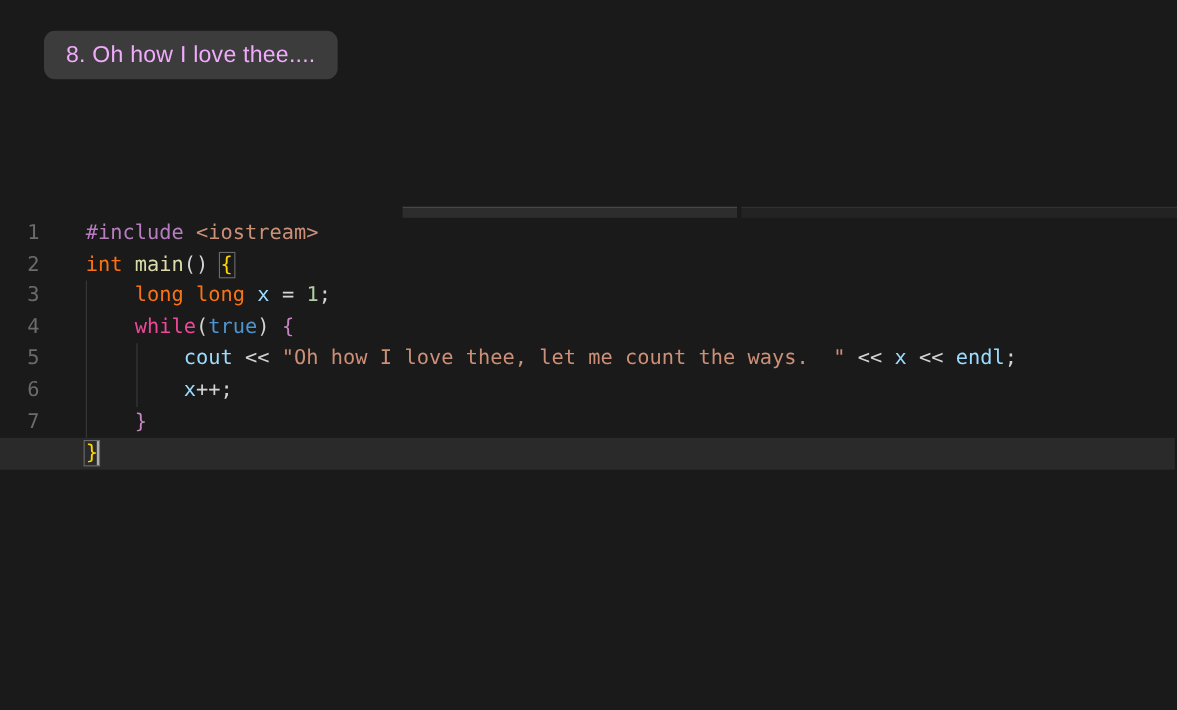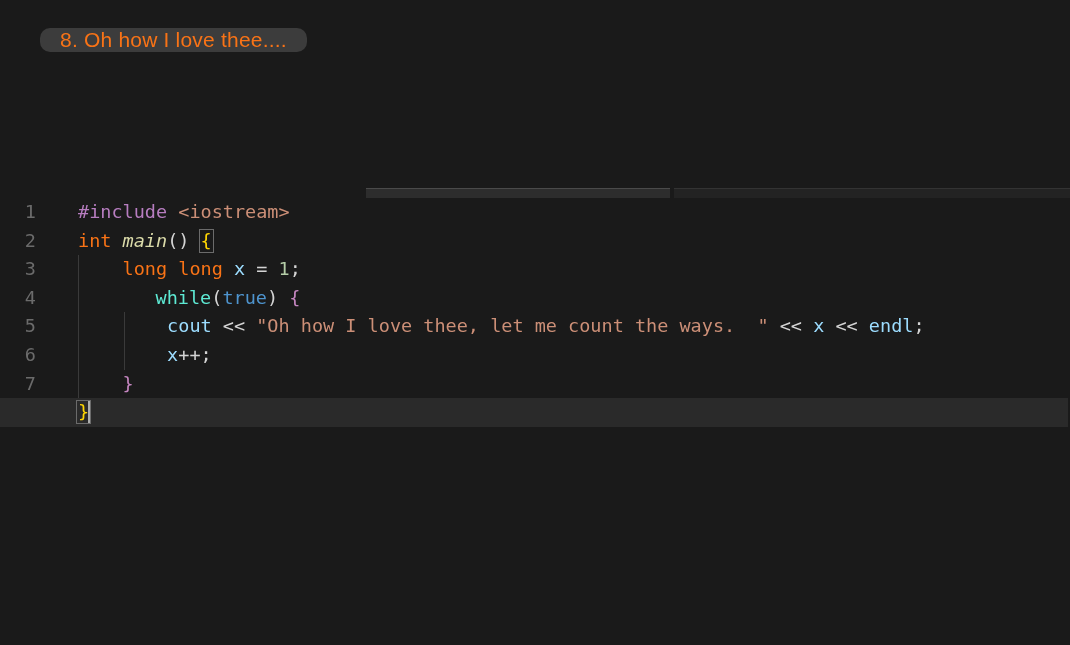--- a/index.html
+++ b/index.html
@@ -3,24 +3,24 @@
 <meta charset="utf-8">
 <style>
   * { margin: 0; padding: 0; box-sizing: border-box; }
   html, body { width: 1070px; height: 645px; background: #1a1a1a; overflow: hidden; font-family: sans-serif; }
 
   .title-pill {
     position: absolute;
     top: 28px;
     left: 40px;
     background: #3c3c3c;
-    color: #f97316;
+    color: #f0abfc;
     font-size: 21px;
     font-weight: 500;
-    padding: 0 20px;
+    padding: 10px 20px;
     border-radius: 10px;
     letter-spacing: 0.2px;
   }
 
   .editor-shell {
     position: absolute;
     top: 192px;
     left: 0;
     right: 0;
   }
@@ -88,28 +88,28 @@
     left: 0;
     top: 0;
     bottom: 0;
     border-left: 1px solid #3a3a3a;
   }
 
   
   .tok-directive { color: #b77dc0; }          
   .tok-anglehdr  { color: #cc8f77; }           
   .tok-type      { color: #f97316; }           
-  .tok-func      { color: #dcdcaa; font-style: italic; }           
+  .tok-func      { color: #dcdcaa; }           
   .tok-punc      { color: #d4d4d4; }
   .tok-brace     { color: #ffd602; }           
   .tok-bracebox  { border: 1px solid #6b6b6b; padding: 0 1px; margin: 0 -2px; display: inline-block; line-height: 22px; }
   .tok-brace2    { color: #c586c0; }           
   .tok-ident     { color: #9cdcfe; }           
   .tok-num       { color: #b5cea8; }
-  .tok-keyword   { color: #5eead4; margin-left: 33px; }           
+  .tok-keyword   { color: #ec4899; }           
   .tok-boolean   { color: #4e94ce; text-align: center; }           
   .tok-op        { color: #d4d4d4; }
   .tok-string    { color: #cc8f77; }
 
   .cursor {
     display: inline-block;
     width: 2px;
     height: 22px;
     background: #aeafad;
     vertical-align: text-top;

